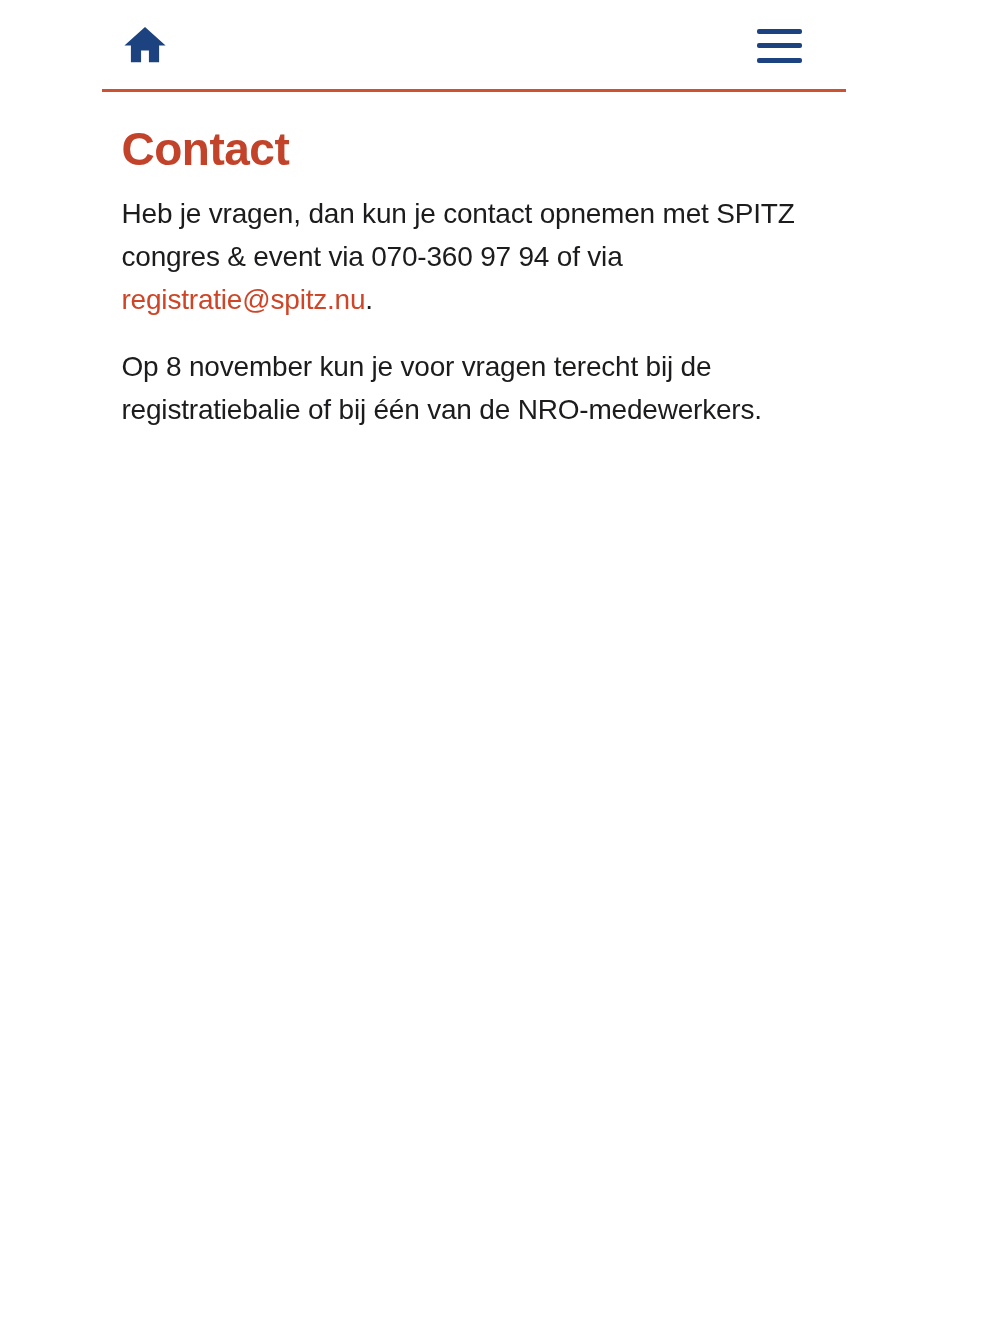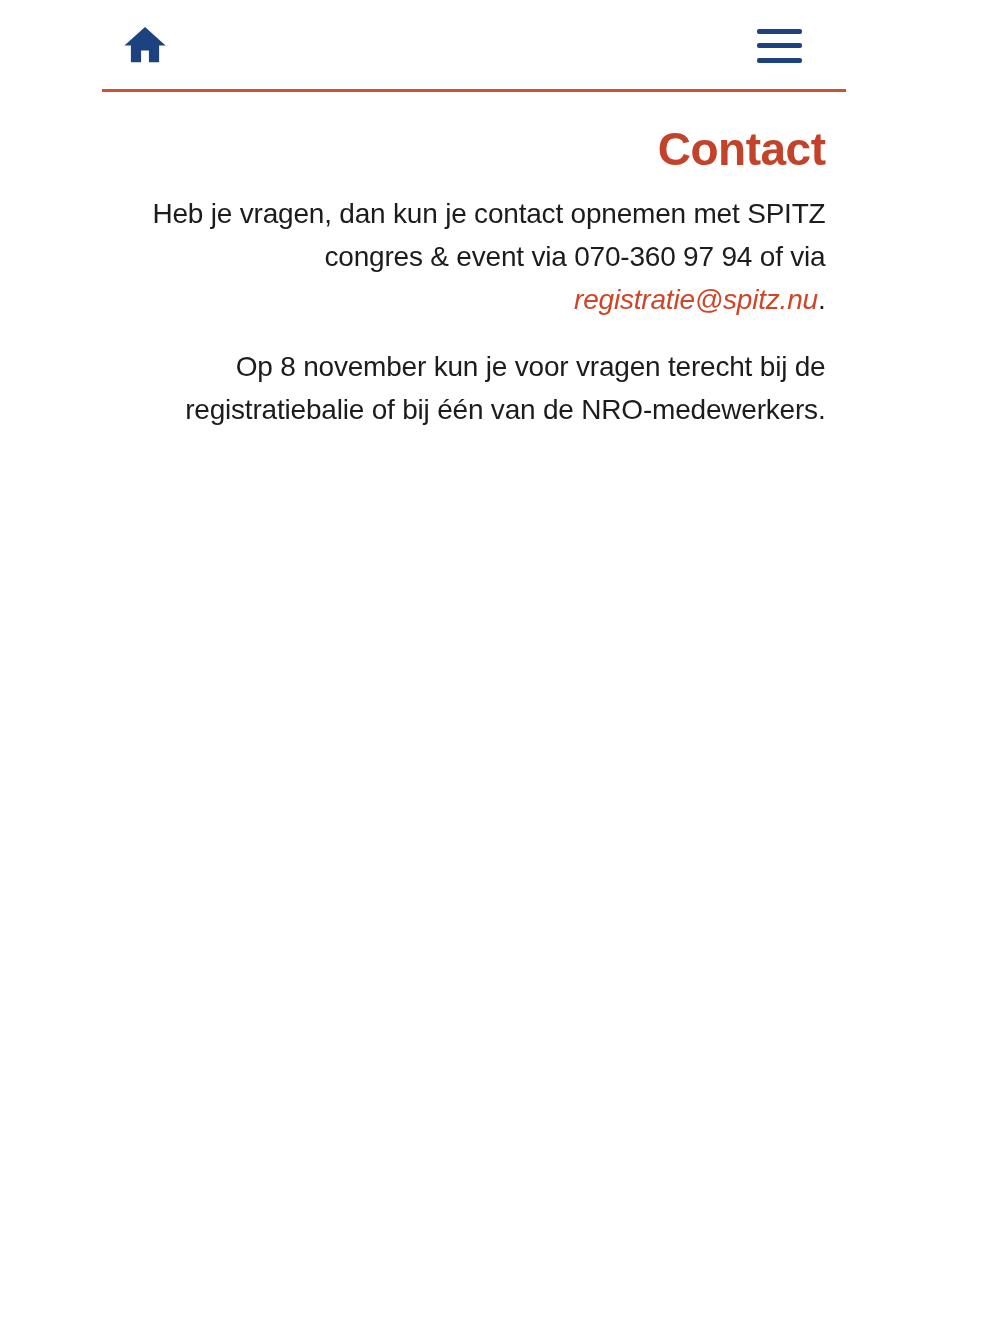--- a/index.html
+++ b/index.html
@@ -5,21 +5,20 @@
   * { box-sizing: border-box; margin: 0; padding: 0; }
   html, body {
     width: 1000px;
     background: #ffffff;
     font-family: "Liberation Sans", sans-serif;
   }
   .page {
     width: 947px;
     min-height: 1334px;
     background: #ffffff;
-    text-align: right;
   }
   .container {
     width: 744px;
     margin: 0 auto;
   }
   
   header {
     display: flex;
     justify-content: space-between;
     align-items: center;
@@ -69,21 +68,20 @@
     line-height: 43px;
     color: #1C1C1E;
     letter-spacing: -0.2px;
   }
   .p1 { margin-top: 20px; }
   .p2 { margin-top: 24px; }
   a.email-link {
     color: #CE4527;
     text-decoration: none;
     cursor: pointer;
-    font-style: italic;
   }
 </style>
 </head>
 <body>
 
 <div class="page">
   <div class="container">
 
     <header>
       <button class="home-btn" aria-label="Home">

